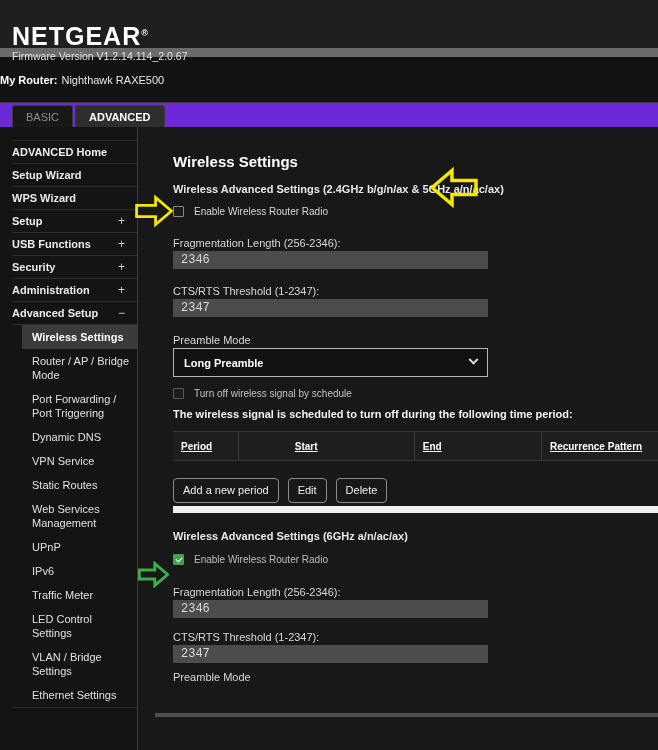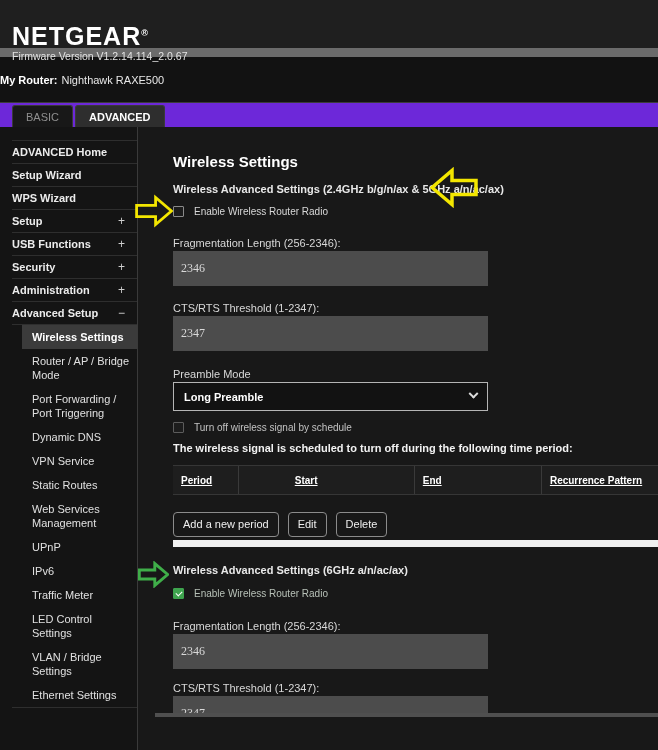--- a/index.html
+++ b/index.html
@@ -51,22 +51,22 @@
   .checkbox.checked::after { content:""; position:absolute; left:2px; top:2px; width:5px; height:3px;
      border-left:1.5px solid #fff; border-bottom:1.5px solid #fff; transform:rotate(-45deg); }
   .chk-label { color:#d8d8d8; font-size:10px; margin-left:10px; line-height:13px; }
   .chk-label.dim { color:#c2c2c2; }
   .chk-label.green { color:#b7c0b7; }
   .field-label { margin-top:19px; color:#d8d8d8; font-size:11px; line-height:13px; }
   .field-label.mt16 { margin-top:16px; }
   .field-label.mt13 { margin-top:13px; }
   .field-label.mt17 { margin-top:17px; }
   .field-label.mt20 { margin-top:20px; }
-  .text-input { display:block; margin-top:1px; width:315px; height:35px; background:#4c4c4c; border:none;
-     color:#d9d9d9; font-size:12px; font-family:Liberation Serif, serif; padding:0 8px; outline:none; }
+  .text-input { display:block; margin-top:1px; width:315px; height:18px; background:#4c4c4c; border:none;
+     color:#d9d9d9; font-size:12px; font-family:Liberation Mono, monospace; padding:0 8px; outline:none; }
   .select { margin-top:1px; width:315px; height:29px; background:#121212; border:1px solid #b5b5b5;
      color:#fff; font-size:11px; font-weight:bold; display:flex; align-items:center; padding:0 10px; cursor:pointer; }
   .select .chev { margin-left:auto; width:7px; height:7px; border-right:2px solid #ddd; border-bottom:2px solid #ddd;
      transform:rotate(45deg) translate(-2px,-2px); }
   .schedule-row { margin-top:10px; }
   .bold-note { margin-top:8px; color:#f2f2f2; font-size:11px; font-weight:bold; line-height:13px; }
   .sched-table { margin-top:10px; width:560px; display:flex; background:#1e1e1e;
      border-top:1px solid #363636; border-bottom:1px solid #363636; height:30px; }
   .sched-table .cell { display:flex; align-items:center; padding:0 8px; border-right:1px solid #3a3a3a;
      color:#fff; font-size:10px; font-weight:bold; text-decoration:underline; cursor:pointer; }

